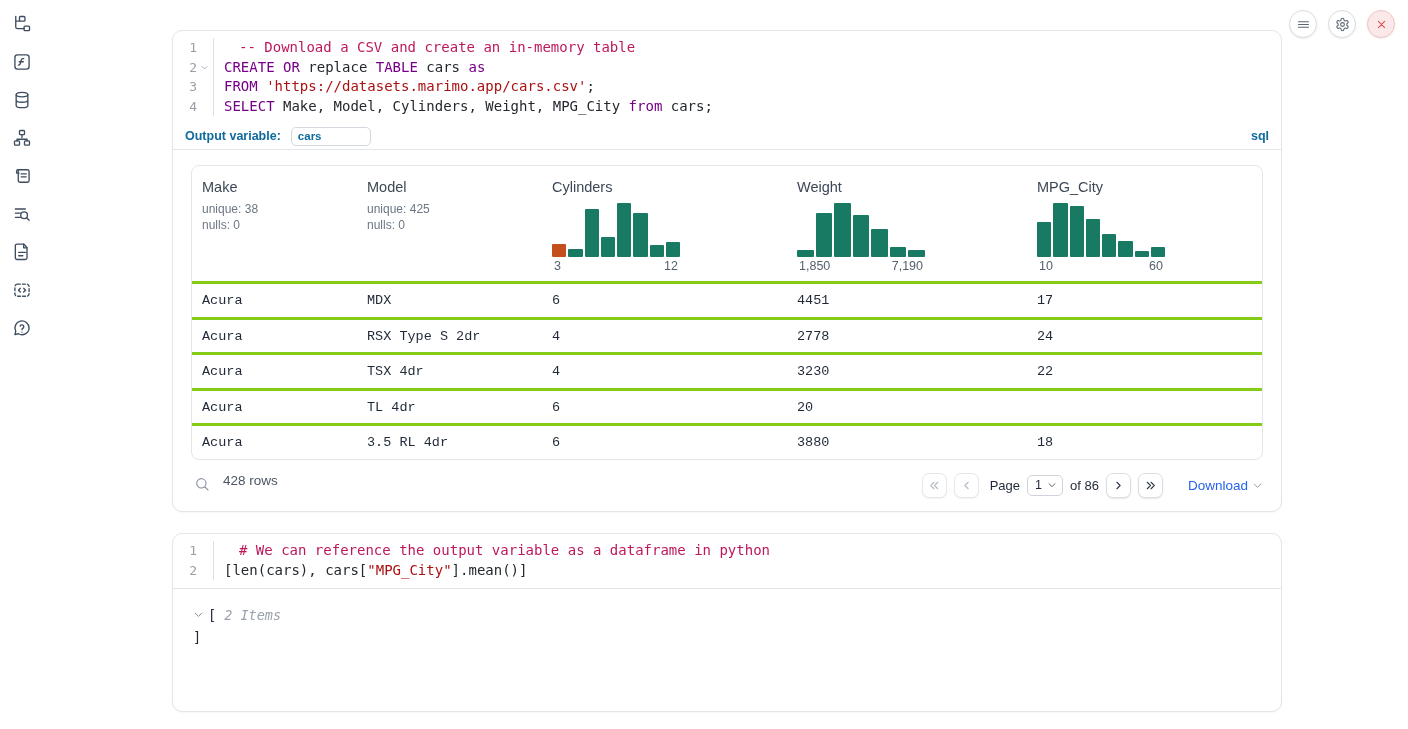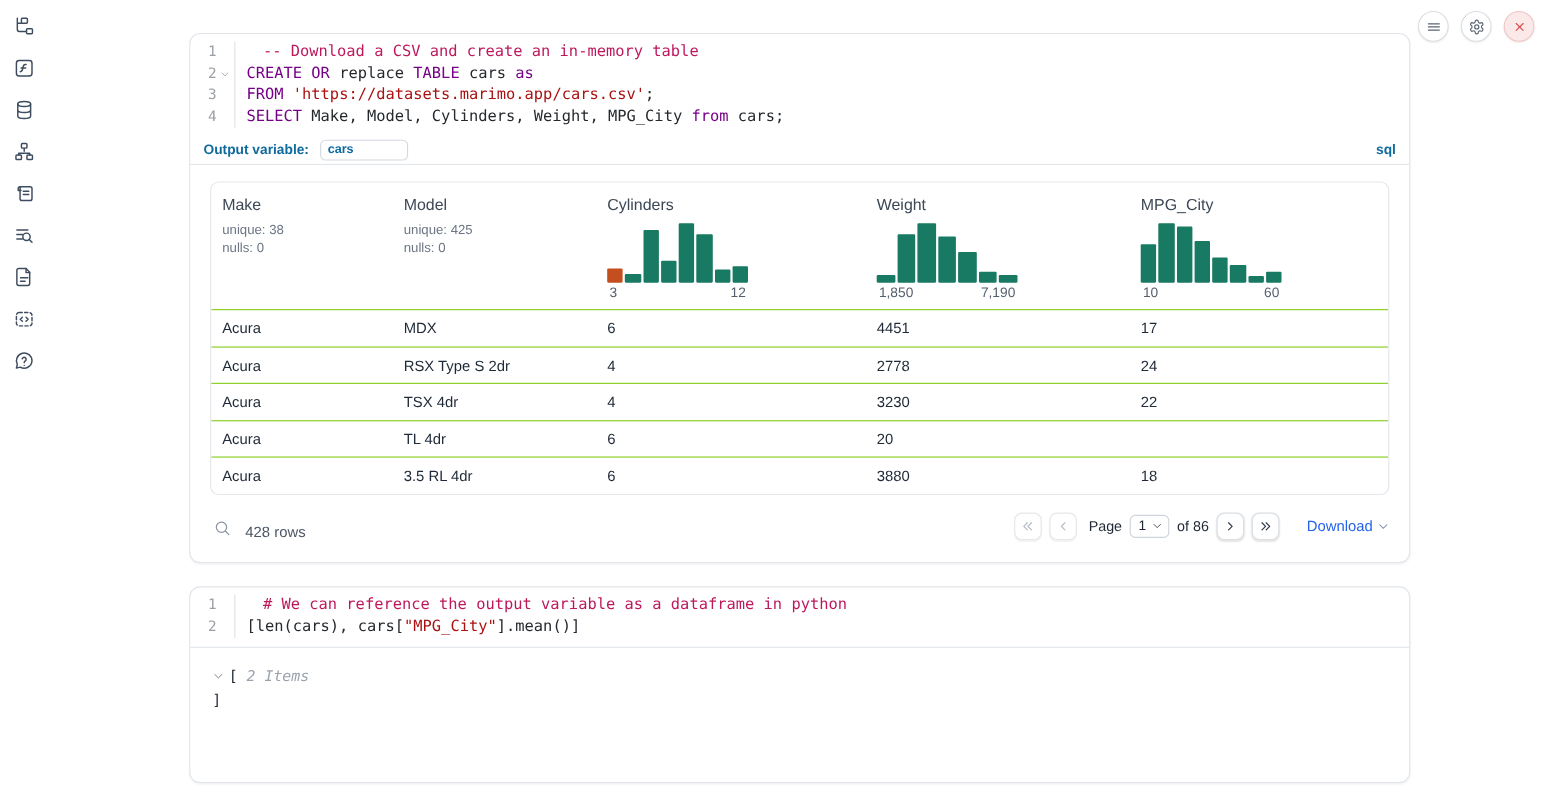--- a/index.html
+++ b/index.html
@@ -57,26 +57,26 @@
   .thead { align-items:start; }
   .th { padding:13px 10px 8px 10px; cursor:pointer; }
   .th-name { color:#3c4856; font-size:14.5px; }
   .th-stat { color:#6c7684; font-size:12px; margin-top:6px; line-height:16px; }
   .hist-wrap { margin-top:8px; width:128px; }
   .hist { display:flex; align-items:flex-end; gap:2px; height:54px; }
   .hist .bar { flex:1; background:#187a62; border-radius:1px; }
   .hist .bar.hot { background:#c44e1e; }
   .hist-axis { display:flex; justify-content:space-between; padding:2px 2px 0 2px;
     color:#545f6e; font-size:12.5px; }
-  .trow { border-top:1px solid #84cc16; }
+  .trow { border-top:3px solid #84cc16;font-family:Liberation Mono, monospace; }
   .td { padding:0 10px; height:32.5px; display:flex; align-items:center;
     color:#1f2937; font-size:13.5px; }
 
   
-  .tfoot { display:flex; align-items:flex-end; margin:13px 18px 0 18px; height:28px; }
+  .tfoot { display:flex; align-items:flex-start; margin:13px 18px 0 18px; height:28px; }
   .search-btn { width:22px; height:22px; display:flex; align-items:center; justify-content:center; cursor:pointer; }
   .search-btn svg { width:16px; height:16px; stroke:#8a93a3; fill:none; stroke-width:1.7; stroke-linecap:round; }
   .rowcount { margin-left:10px; color:#4b5563; font-size:13.5px; }
   .pager { margin-left:auto; display:flex; align-items:center; gap:7px; }
   .nav-btn { width:25px; height:25px; border-radius:7px; background:#fff; border:1px solid #dadfe4;
     display:flex; align-items:center; justify-content:center; cursor:pointer;
     box-shadow:0 1px 1.5px rgba(0,0,0,.1); }
   .nav-btn svg { width:13px; height:13px; fill:none; stroke-width:2; stroke-linecap:round; stroke-linejoin:round; }
   .nav-btn.disabled { box-shadow:0 1px 1px rgba(0,0,0,.05); border-color:#e4e7eb; }
   .nav-btn.disabled svg { stroke:#b3bac4; }

